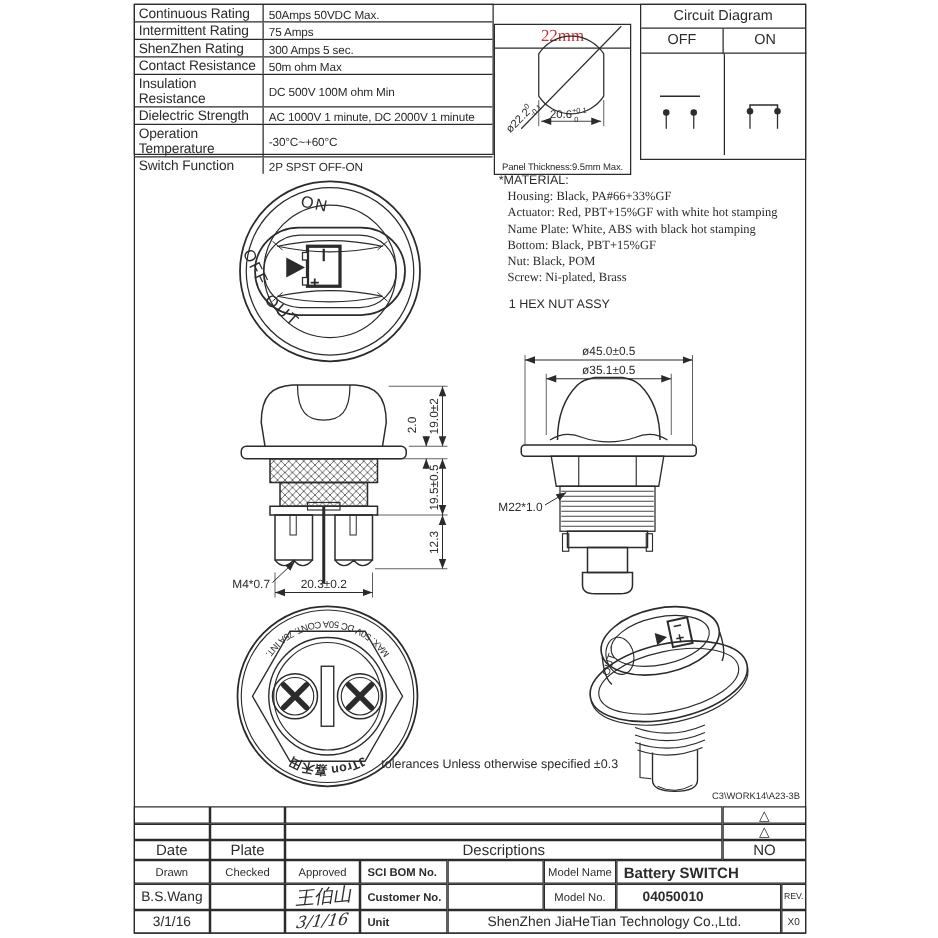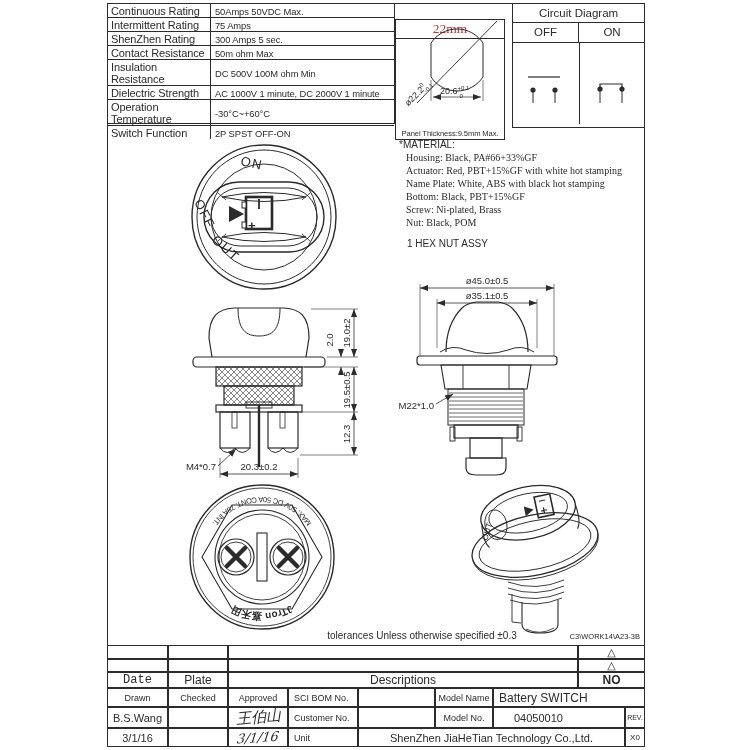--- a/index.html
+++ b/index.html
@@ -26,29 +26,29 @@
         box-sizing:border-box;text-align:center;font-size:11.5px;line-height:19px;}
   .circ-on{position:absolute;left:66px;top:19px;width:66px;height:20px;border-bottom:1px solid #2b2b2b;
         box-sizing:border-box;text-align:center;font-size:11.5px;line-height:19px;}
   .circ-div{position:absolute;left:66px;top:39px;width:1px;height:81px;background:#2b2b2b;}
   
   .material{position:absolute;left:399px;top:138px;width:252px;font-size:10px;line-height:13px;}
   .material .ln{white-space:nowrap;}
   .material .ln.ind{padding-left:7px;font-family:Liberation Serif, serif;}
   .assy-note{position:absolute;left:407px;top:238px;font-size:10px;}
   
-  .tol-note{position:absolute;left:305px;top:630px;width:234px;text-align:center;font-size:10px;}
+  .tol-note{position:absolute;left:305px;top:606px;width:234px;font-size:10px;}
   .dwg-code{position:absolute;left:538px;top:632px;width:102px;text-align:right;font-size:7.5px;}
   
   .tblock{position:absolute;left:107px;top:645px;width:538px;height:102px;}
   .tbc{position:absolute;border:1px solid #2b2b2b;box-sizing:border-box;display:flex;align-items:center;
        justify-content:center;font-size:11px;overflow:hidden;white-space:nowrap;}
   .tbc.lbl{font-size:9px;}
   .tbc.hdr{font-size:12px;}
-  .tbc.left{justify-content:flex-start;padding-left:5px;}
+  .tbc.left{justify-content:flex-start;padding-left:5px;font-weight:bold;}
   .sig{font-family:"DejaVu Serif",serif;font-style:italic;font-size:15px;transform:rotate(-5deg);}
   .sigdate{font-family:"DejaVu Serif",serif;font-style:italic;font-size:13px;transform:rotate(-4deg) skewX(-12deg);}
   .tri{font-size:11px;}
   svg text{font-family:"Liberation Sans",sans-serif;fill:#2b2b2b;}
   .overlay{position:absolute;left:0;top:0;}
 </style>
 </head>
 <body>
 
 <div class="page">
@@ -100,22 +100,22 @@
     <div class="circ-on">ON</div>
     <div class="circ-div"></div>
   </div>
 
   <div class="material">
     <div class="ln">*MATERIAL:</div>
     <div class="ln ind">Housing: Black, PA#66+33%GF</div>
     <div class="ln ind">Actuator: Red, PBT+15%GF with white hot stamping</div>
     <div class="ln ind">Name Plate: White, ABS with black hot stamping</div>
     <div class="ln ind">Bottom: Black, PBT+15%GF</div>
+    <div class="ln ind">Nut: Black, POM</div>
     <div class="ln ind">Screw: Ni-plated, Brass</div>
-    <div class="ln ind">Nut: Black, POM</div>
   </div>
   <div class="assy-note">1 HEX NUT ASSY</div>
 
   <div class="tol-note">tolerances Unless otherwise specified ±0.3</div>
   <div class="dwg-code">C3\WORK14\A23-3B</div>
 
   <svg class="overlay" width="750" height="750" viewBox="0 0 750 750">
     <defs>
       <marker id="ae" markerWidth="9" markerHeight="8" refX="8" refY="4" orient="auto" markerUnits="userSpaceOnUse">
         <path d="M0,1 L8,4 L0,7 Z" fill="#2b2b2b"></path>
@@ -318,24 +318,24 @@
   <div class="tblock">
     <div class="tbc" style="left:0;top:0;width:61px;height:14px;"></div>
     <div class="tbc" style="left:61px;top:0;width:60px;height:14px;"></div>
     <div class="tbc" style="left:121px;top:0;width:350px;height:14px;"></div>
     <div class="tbc tri" style="left:471px;top:0;width:67px;height:14px;">△</div>
     <div class="tbc" style="left:0;top:14px;width:61px;height:13px;"></div>
     <div class="tbc" style="left:61px;top:14px;width:60px;height:13px;"></div>
     <div class="tbc" style="left:121px;top:14px;width:350px;height:13px;"></div>
     <div class="tbc tri" style="left:471px;top:14px;width:67px;height:13px;">△</div>
 
-    <div class="tbc hdr" style="left:0;top:27px;width:61px;height:16px;font-family:Liberation Mono, monospace;">Date</div>
+    <div class="tbc hdr" style="left:0;top:27px;width:61px;height:16px;">Date</div>
     <div class="tbc hdr" style="left:61px;top:27px;width:60px;height:16px;">Plate</div>
     <div class="tbc hdr" style="left:121px;top:27px;width:350px;height:16px;">Descriptions</div>
-    <div class="tbc hdr" style="left:471px;top:27px;width:67px;height:16px;font-weight:bold;">NO</div>
+    <div class="tbc hdr" style="left:471px;top:27px;width:67px;height:16px;">NO</div>
 
     <div class="tbc lbl" style="left:0;top:43px;width:61px;height:19px;">Drawn</div>
     <div class="tbc lbl" style="left:61px;top:43px;width:60px;height:19px;">Checked</div>
     <div class="tbc lbl" style="left:121px;top:43px;width:60px;height:19px;">Approved</div>
     <div class="tbc lbl left" style="left:181px;top:43px;width:70px;height:19px;">SCI BOM No.</div>
     <div class="tbc" style="left:251px;top:43px;width:77px;height:19px;"></div>
     <div class="tbc lbl" style="left:328px;top:43px;width:58px;height:19px;">Model Name</div>
     <div class="tbc left" style="left:386px;top:43px;width:152px;height:19px;font-size:12px;">Battery SWITCH</div>
 
     <div class="tbc" style="left:0;top:62px;width:61px;height:21px;">B.S.Wang</div>

